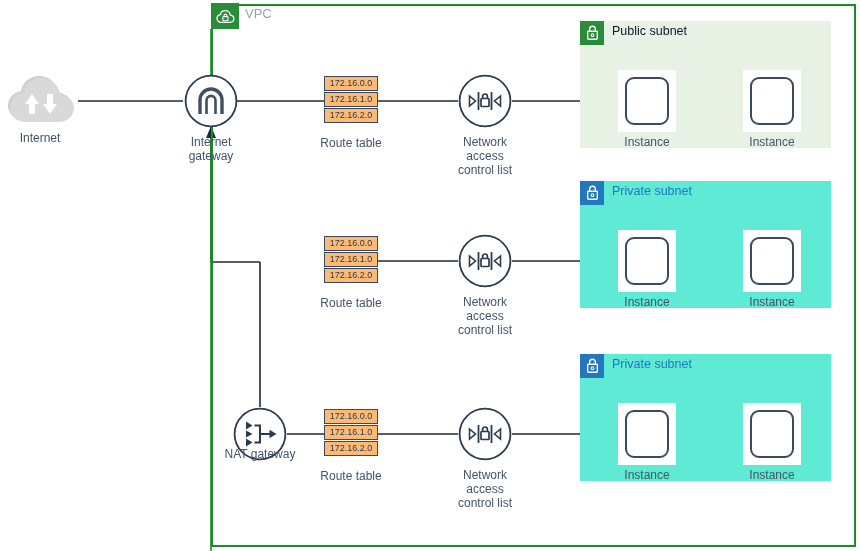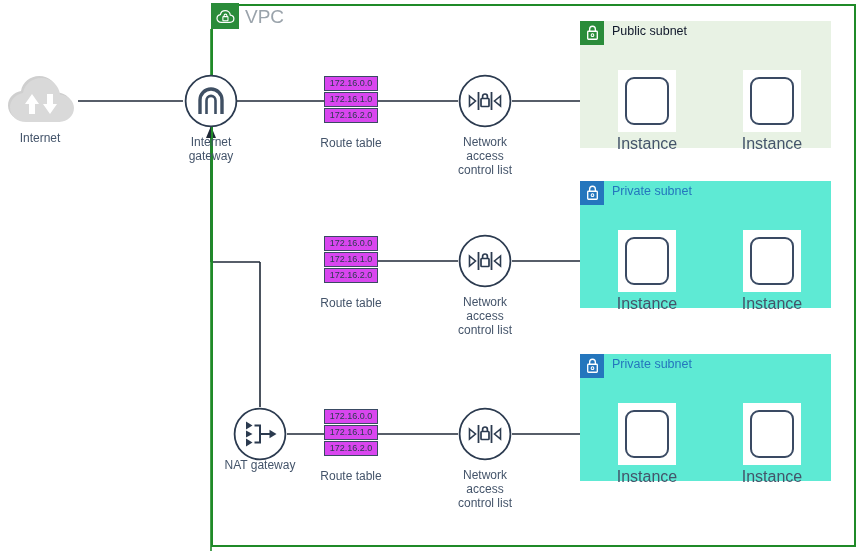--- a/index.html
+++ b/index.html
@@ -20,21 +20,21 @@
   
   #vpc-frame{
     position:absolute;left:211px;top:4px;width:645px;height:543px;
     border:2px solid #1f8a28;box-sizing:border-box;background:transparent;
   }
   #vpc-badge{
     position:absolute;left:211px;top:3px;width:28px;height:26px;
     background:#2a8c3a;display:flex;align-items:center;justify-content:center;
   }
   #vpc-title{
-    position:absolute;left:245px;top:6px;font-size:19px;color:#9aa3ab;
+    position:absolute;left:245px;top:6px;font-size:13px;color:#9aa3ab;
   }
 
   
   .subnet{position:absolute;box-sizing:border-box;}
   .subnet .sn-badge{
     position:absolute;left:0;top:0;width:24px;height:24px;
     display:flex;align-items:center;justify-content:center;
   }
   .subnet .sn-title{
     position:absolute;left:32px;top:3px;font-size:12.5px;
@@ -47,28 +47,28 @@
   .sub-private .sn-title{color:#2476bd;}
 
   
   .inst-wrap{position:absolute;width:58px;height:62px;background:#ffffff;}
   .inst-box{
     position:absolute;left:7px;top:7px;width:44px;height:48px;
     border:2px solid #3a4a63;border-radius:9px;background:#ffffff;
     box-sizing:border-box;
   }
   .inst-lbl{
-    position:absolute;width:90px;text-align:center;font-size:16px;color:#44546a;
+    position:absolute;width:90px;text-align:center;font-size:12px;color:#44546a;
   }
 
   
   .rt{position:absolute;width:54px;}
   .rt .row{
     height:15px;line-height:13px;border:1.5px solid #3a4a63;
-    background:#d946ef;font-size:9px;text-align:center;color:#2b3a4f;
+    background:#fdba74;font-size:9px;text-align:center;color:#2b3a4f;
     box-sizing:border-box;margin-bottom:1px;
     font-family:"Liberation Sans","DejaVu Sans",sans-serif;
   }
   .rt .row:last-child{margin-bottom:0;}
 
   
   .node{position:absolute;width:54px;height:54px;}
 </style>
 </head>
 <body>
@@ -213,21 +213,21 @@
     <svg width="54" height="54" viewBox="0 0 54 54">
       <circle cx="27" cy="27" r="25.4" fill="#ffffff" stroke="#2b3a4f" stroke-width="1.8"></circle>
       <polygon points="13,14.5 19.5,18.5 13,22.5" fill="#2b3a4f"></polygon>
       <polygon points="13,23.5 19.5,27 13,30.5" fill="#2b3a4f"></polygon>
       <polygon points="13,31.5 19.5,35.5 13,39.5" fill="#2b3a4f"></polygon>
       <path d="M21.5 18.5h5.5V35.5h-5.5" fill="none" stroke="#2b3a4f" stroke-width="2"></path>
       <line x1="27" y1="27" x2="37" y2="27" stroke="#2b3a4f" stroke-width="2"></line>
       <polygon points="36.5,22.8 43.5,27 36.5,31.2" fill="#2b3a4f"></polygon>
     </svg>
   </div>
-  <div class="lbl" style="left:215px;top:458px;width:90px;text-align:center;">NAT gateway</div>
+  <div class="lbl" style="left:215px;top:447px;width:90px;text-align:center;">NAT gateway</div>
 
   <div class="rt" style="left:324px;top:76px;">
     <div class="row">172.16.0.0</div>
     <div class="row">172.16.1.0</div>
     <div class="row">172.16.2.0</div>
   </div>
   <div class="lbl" style="left:306px;top:136px;width:90px;">Route table</div>
 
   <div class="rt" style="left:324px;top:236px;">
     <div class="row">172.16.0.0</div>

